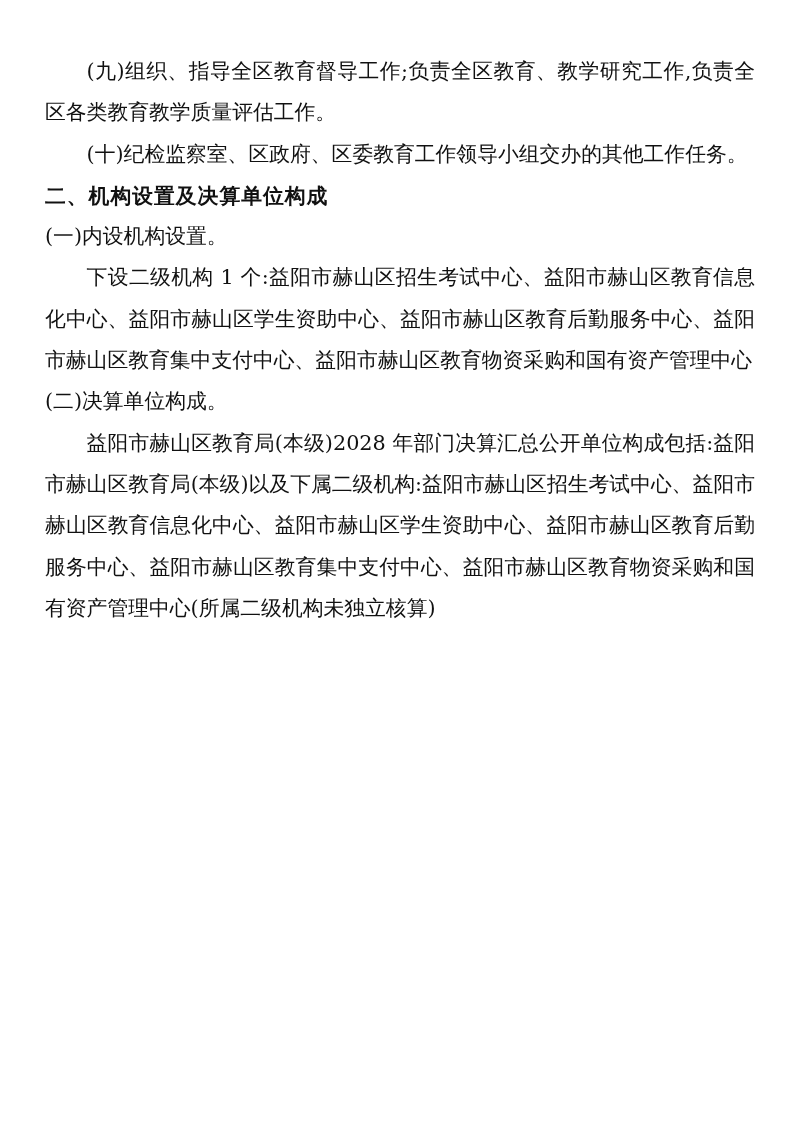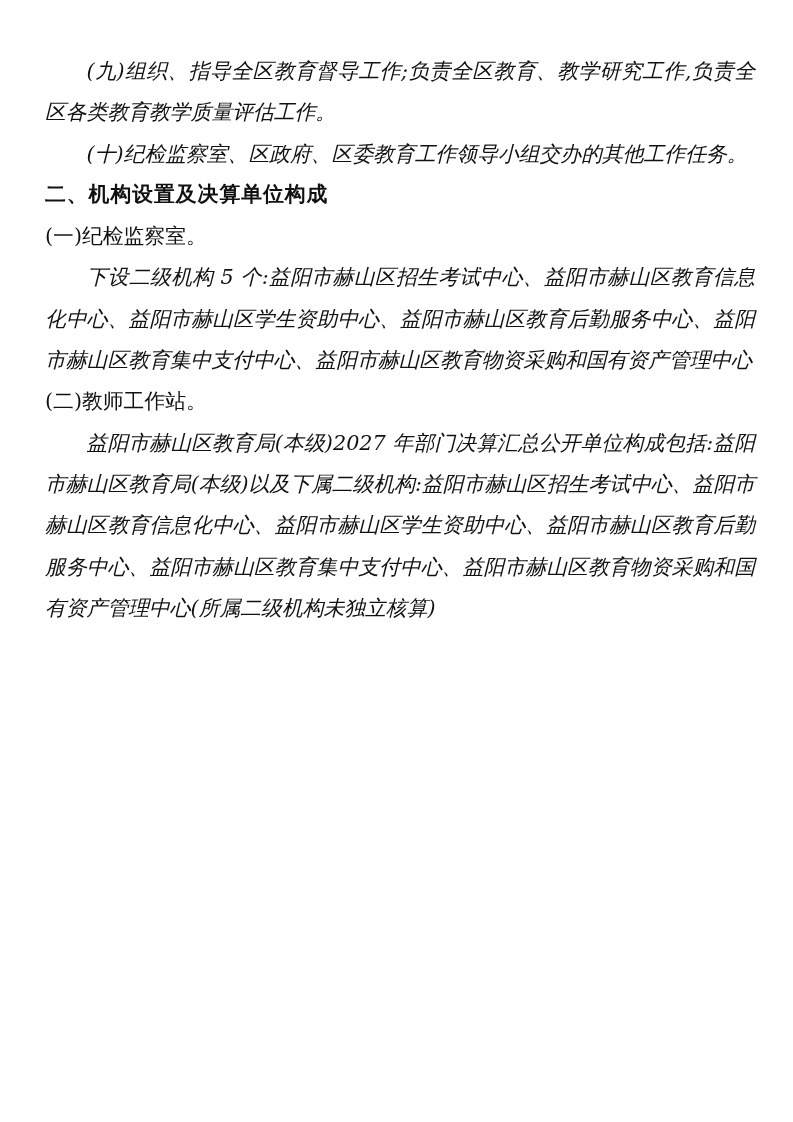--- a/index.html
+++ b/index.html
@@ -27,47 +27,46 @@
     padding: 0;
     font-size: 20.8px;
     line-height: 41.3px;
     text-align: justify;
     text-justify: inter-ideograph;
     word-break: break-all;
     font-weight: normal;
   }
   .body-indent {
     text-indent: 2em;
-    font-style: italic;
   }
   .body-flush {
     text-indent: 0;
   }
   .heading {
-    font-family: Liberation Mono, monospace;
+    font-family: Liberation Serif, serif;
     font-weight: bold !important;
     text-indent: 0;
     letter-spacing: 1px;
   }
 </style>
 </head>
 <body>
 
 <div class="page">
   <div class="content">
 
     <p class="body-indent">(九)组织、指导全区教育督导工作;负责全区教育、教学研究工作,负责全区各类教育教学质量评估工作。</p>
 
     <p class="body-indent">(十)纪检监察室、区政府、区委教育工作领导小组交办的其他工作任务。</p>
 
     <h2 class="heading">二、机构设置及决算单位构成</h2>
 
-    <p class="body-flush">(一)纪检监察室。</p>
+    <p class="body-flush">(一)内设机构设置。</p>
 
 
-    <p class="body-indent">下设二级机构 5 个:益阳市赫山区招生考试中心、益阳市赫山区教育信息化中心、益阳市赫山区学生资助中心、益阳市赫山区教育后勤服务中心、益阳市赫山区教育集中支付中心、益阳市赫山区教育物资采购和国有资产管理中心</p>
+    <p class="body-indent">下设二级机构 1 个:益阳市赫山区招生考试中心、益阳市赫山区教育信息化中心、益阳市赫山区学生资助中心、益阳市赫山区教育后勤服务中心、益阳市赫山区教育集中支付中心、益阳市赫山区教育物资采购和国有资产管理中心</p>
 
-    <p class="body-flush">(二)教师工作站。</p>
+    <p class="body-flush">(二)决算单位构成。</p>
 
-    <p class="body-indent">益阳市赫山区教育局(本级)2027 年部门决算汇总公开单位构成包括:益阳市赫山区教育局(本级)以及下属二级机构:益阳市赫山区招生考试中心、益阳市赫山区教育信息化中心、益阳市赫山区学生资助中心、益阳市赫山区教育后勤服务中心、益阳市赫山区教育集中支付中心、益阳市赫山区教育物资采购和国有资产管理中心(所属二级机构未独立核算)</p>
+    <p class="body-indent">益阳市赫山区教育局(本级)2028 年部门决算汇总公开单位构成包括:益阳市赫山区教育局(本级)以及下属二级机构:益阳市赫山区招生考试中心、益阳市赫山区教育信息化中心、益阳市赫山区学生资助中心、益阳市赫山区教育后勤服务中心、益阳市赫山区教育集中支付中心、益阳市赫山区教育物资采购和国有资产管理中心(所属二级机构未独立核算)</p>
 
   </div>
 </div>
 
 </body></html>

